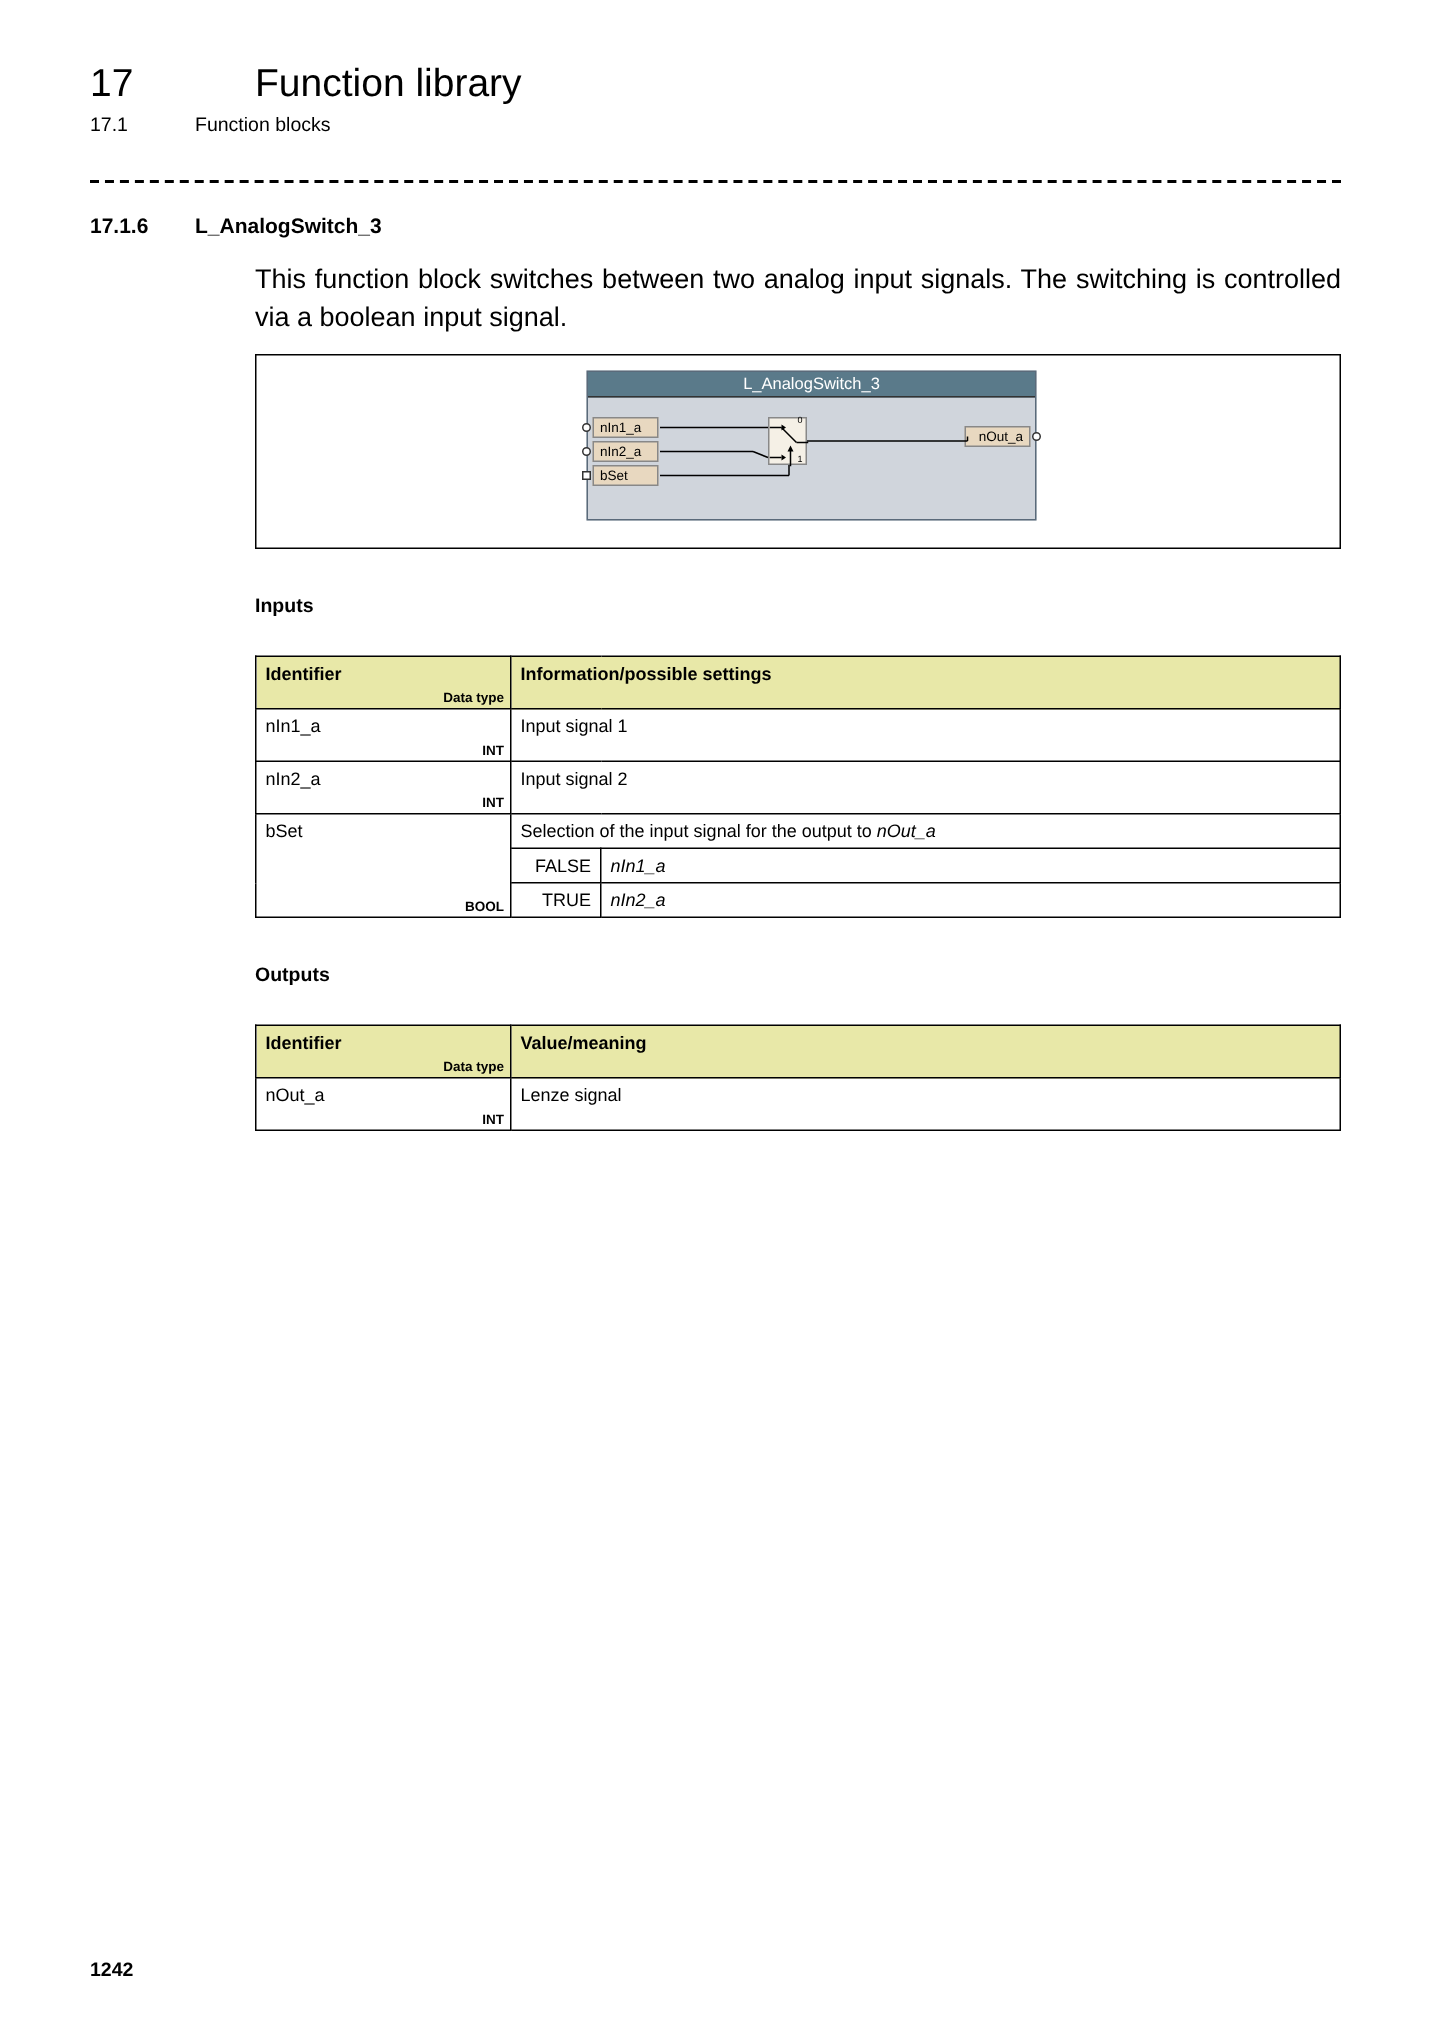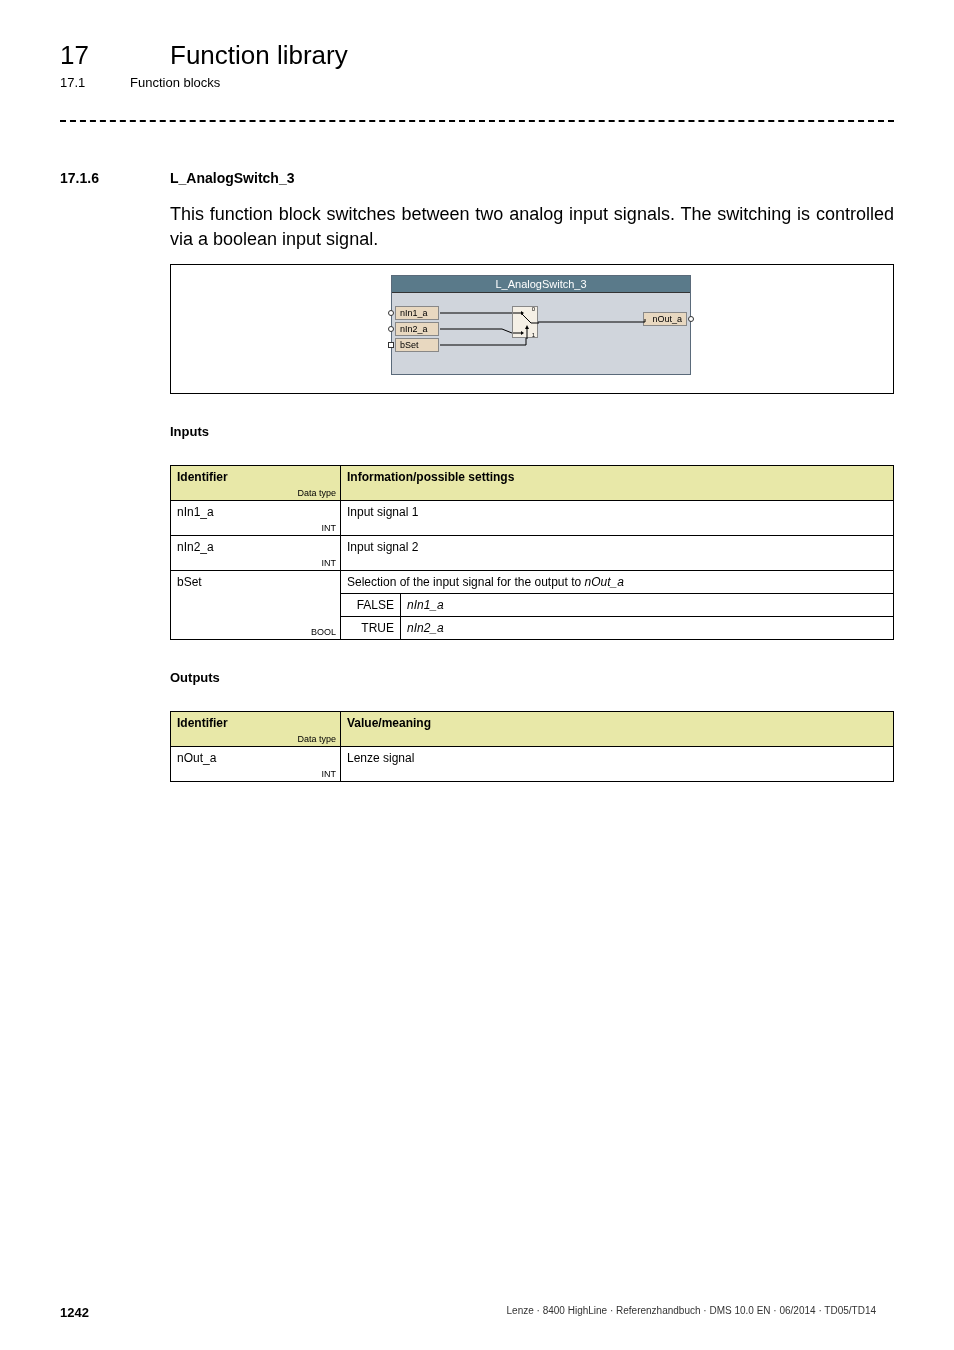--- a/index.html
+++ b/index.html
@@ -45,22 +45,21 @@
     .dashed-divider {
       margin-top: 30px;
       border: none;
       border-top: 2px dashed #000;
       height: 1px;
       letter-spacing: 4px;
     }
     .section-line {
       display: flex;
       align-items: baseline;
-      gap: 40px;
-      margin-top: 48px;
+      margin-top: 20px;
     }
     .section-num {
       font-size: 14px;
       font-weight: bold;
       width: 70px;
     }
     .section-title {
       font-size: 14px;
       font-weight: bold;
     }
@@ -180,21 +179,21 @@
     .ident-cell {
       width: 170px;
       position: relative;
       padding-bottom: 16px !important;
     }
     .data-type {
       position: absolute;
       bottom: 2px;
       right: 4px;
       font-size: 9px;
-      font-weight: normal;
+      font-weight: bold;
     }
     .val-col {
       width: 60px;
       text-align: right !important;
     }
     .italic {
       font-style: italic;
     }
     .footer {
       position: absolute;
@@ -339,14 +338,13 @@
       <span>nOut_a</span>
       <span class="data-type">INT</span>
     </td>
     <td>Lenze signal</td>
   </tr>
 </tbody>
   </table>
 
 <div class="footer">
   <div class="footer-left">1242</div>
-  <div class="footer-right">Lenze · 8400 HighLine · Referenzhandbuch · DMS 10.0 EN · 06/2014 · TD05/TD14</div>
 </div>
 
 </body></html>

